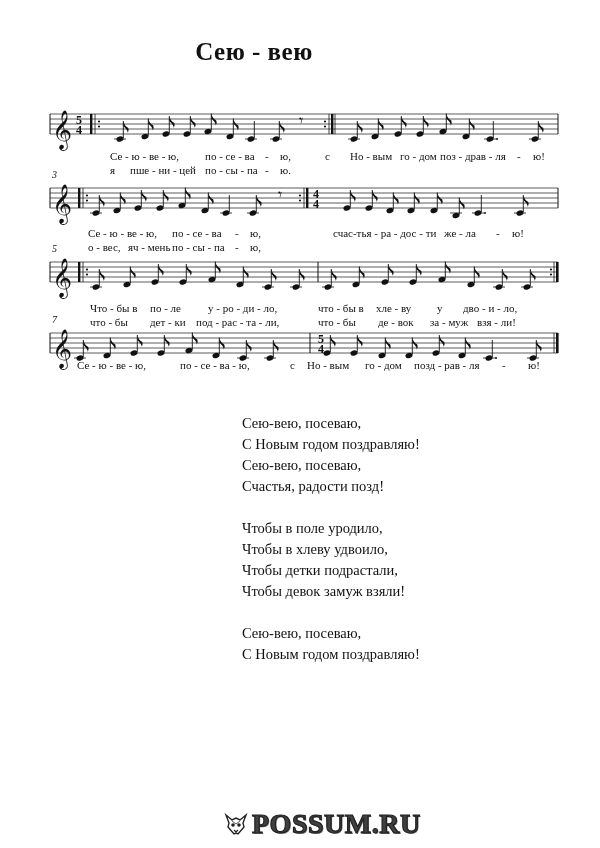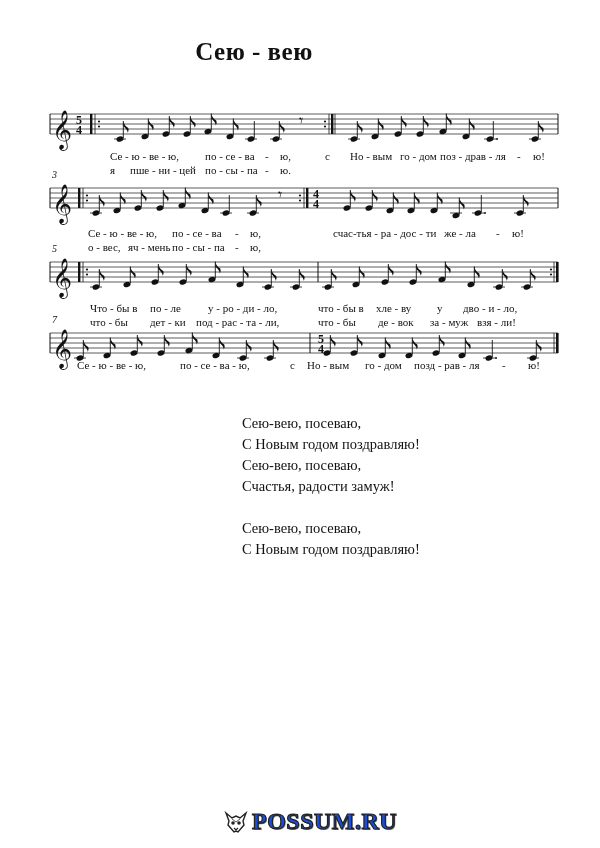--- a/index.html
+++ b/index.html
@@ -8,22 +8,22 @@
     #title { position: absolute; top: 38px; left: 0; width: 508px; text-align: center;
              font-size: 25px; font-weight: bold; letter-spacing: 0.5px; }
     #score { position: absolute; left: 0; top: 0; }
     .lyric { font-family: "Liberation Serif", "DejaVu Serif", serif; font-size: 11px; fill: #111; }
     .mnum { font-family: "Liberation Serif", "DejaVu Serif", serif; font-size: 10px; font-style: italic; fill: #111; }
     .ts { font-family: "Liberation Serif", "DejaVu Serif", serif; font-size: 12px; font-weight: bold; fill: #111; }
     #poem { position: absolute; left: 242px; top: 413px; font-size: 14.5px; line-height: 21px; }
     .stanza { margin-bottom: 21px; }
     .poem-line { white-space: nowrap; }
     #logo { position: absolute; left: 224px; top: 808px; display: flex; align-items: center; gap: 4px; }
-    #logo-text { font-family: "Liberation Serif", "DejaVu Serif", serif; font-weight: bold; font-size: 24px;
-                 color: #1d4ed8; -webkit-text-stroke: 1.2px #222; letter-spacing: 0.5px;
+    #logo-text { font-family: "Liberation Serif", "DejaVu Serif", serif; font-weight: bold; font-size: 28px;
+                 color: #404040; -webkit-text-stroke: 1.2px #222; letter-spacing: 0.5px;
                  text-shadow: 1px 1px 0 #777; }
   </style>
 </head>
 <body>
 
 <div id="title">Сею - вею</div>
 
 <svg id="score" width="600" height="400" viewBox="0 0 600 400" xmlns="http://www.w3.org/2000/svg">
     <line x1="50" y1="114" x2="558" y2="114" stroke="#333333" stroke-width="0.8"></line>
     <line x1="50" y1="119" x2="558" y2="119" stroke="#333333" stroke-width="0.8"></line>
@@ -358,21 +358,27 @@
     <text x="414" y="369" class="lyric">позд - рав - ля</text>
     <text x="502" y="369" class="lyric">-</text>
     <text x="528" y="369" class="lyric">ю!</text>
   </svg>
 
 <div id="poem">
   <div class="stanza">
     <div class="poem-line">Сею-вею, посеваю,</div>
     <div class="poem-line">С Новым годом поздравляю!</div>
     <div class="poem-line">Сею-вею, посеваю,</div>
-    <div class="poem-line">Счастья, радости замуж!</div>
+    <div class="poem-line">Счастья, радости позд!</div>
+  </div>
+  <div class="stanza">
+    <div class="poem-line">Чтобы в поле уродило,</div>
+    <div class="poem-line">Чтобы в хлеву удвоило,</div>
+    <div class="poem-line">Чтобы детки подрастали,</div>
+    <div class="poem-line">Чтобы девок замуж взяли!</div>
   </div>
   <div class="stanza">
     <div class="poem-line">Сею-вею, посеваю,</div>
     <div class="poem-line">С Новым годом поздравляю!</div>
   </div>
 </div>
 
 <div id="logo">
   <svg width="24" height="24" viewBox="0 0 24 24">
     <path d="M2 3 L8 8 L12 6 L16 8 L22 3 L19 11 L20 15 L14 22 L12 21 L10 22 L4 15 L5 11 Z" fill="#fff" stroke="#222" stroke-width="1.4"></path>

